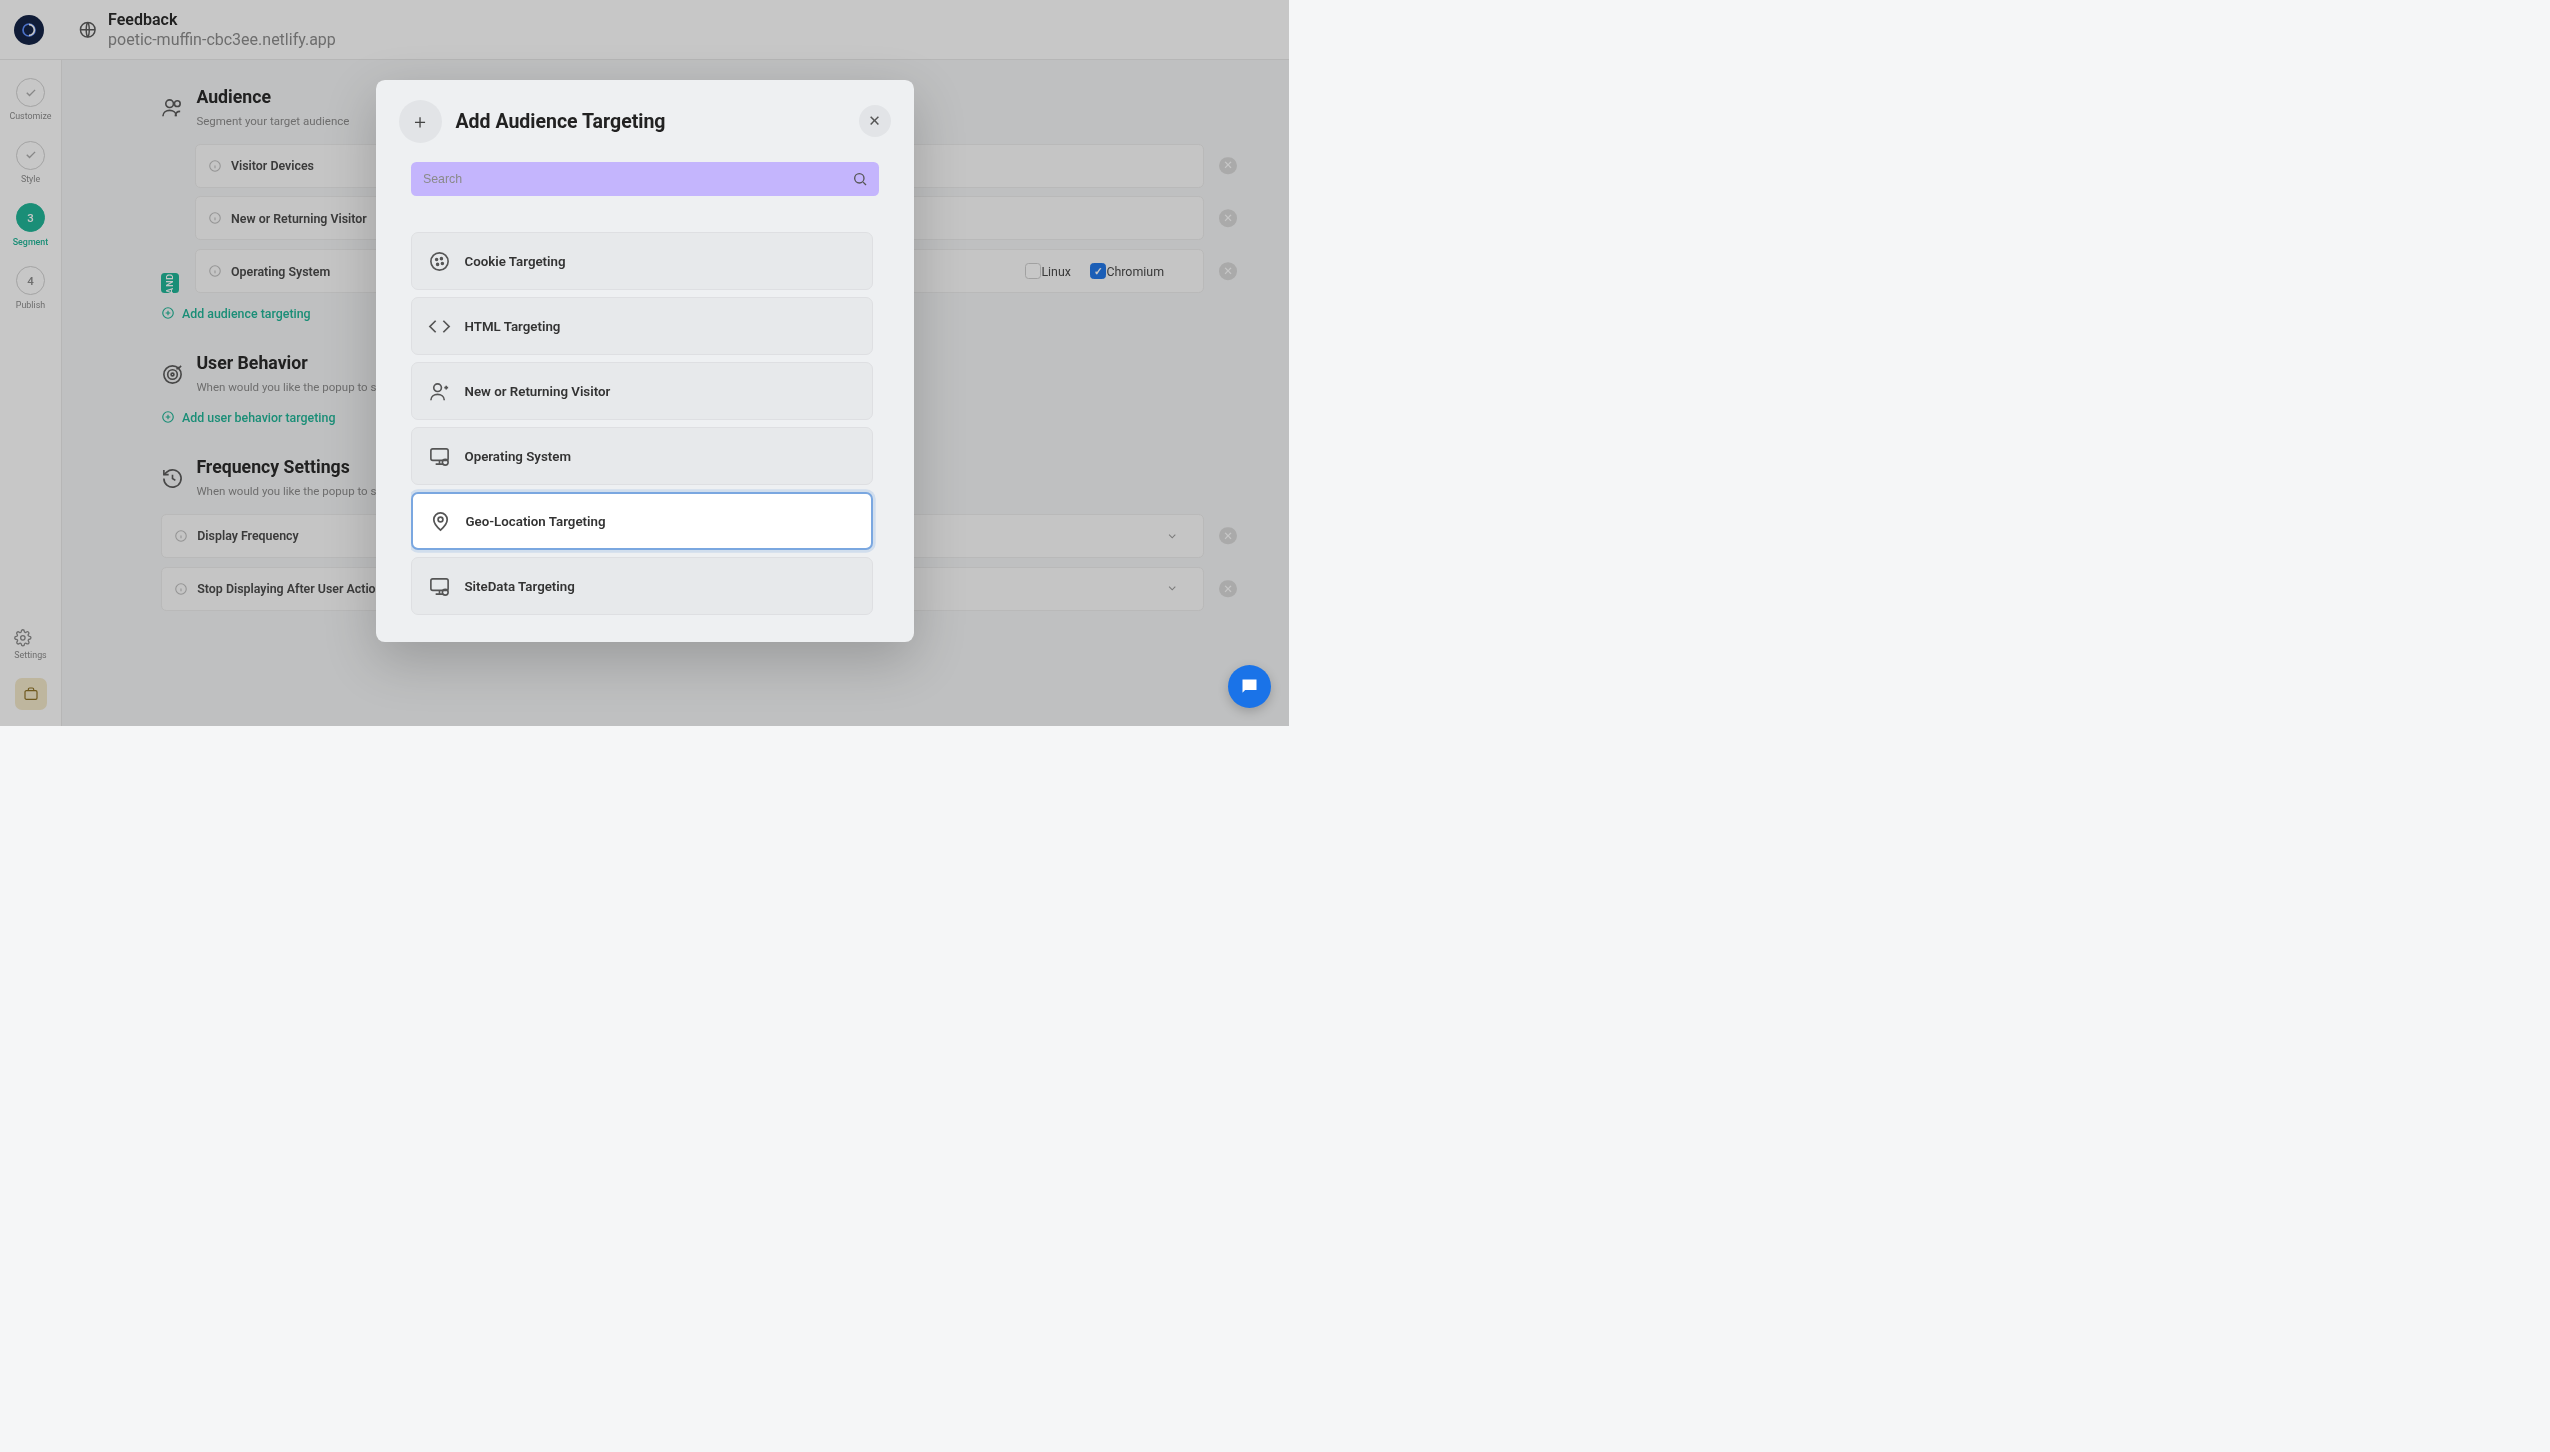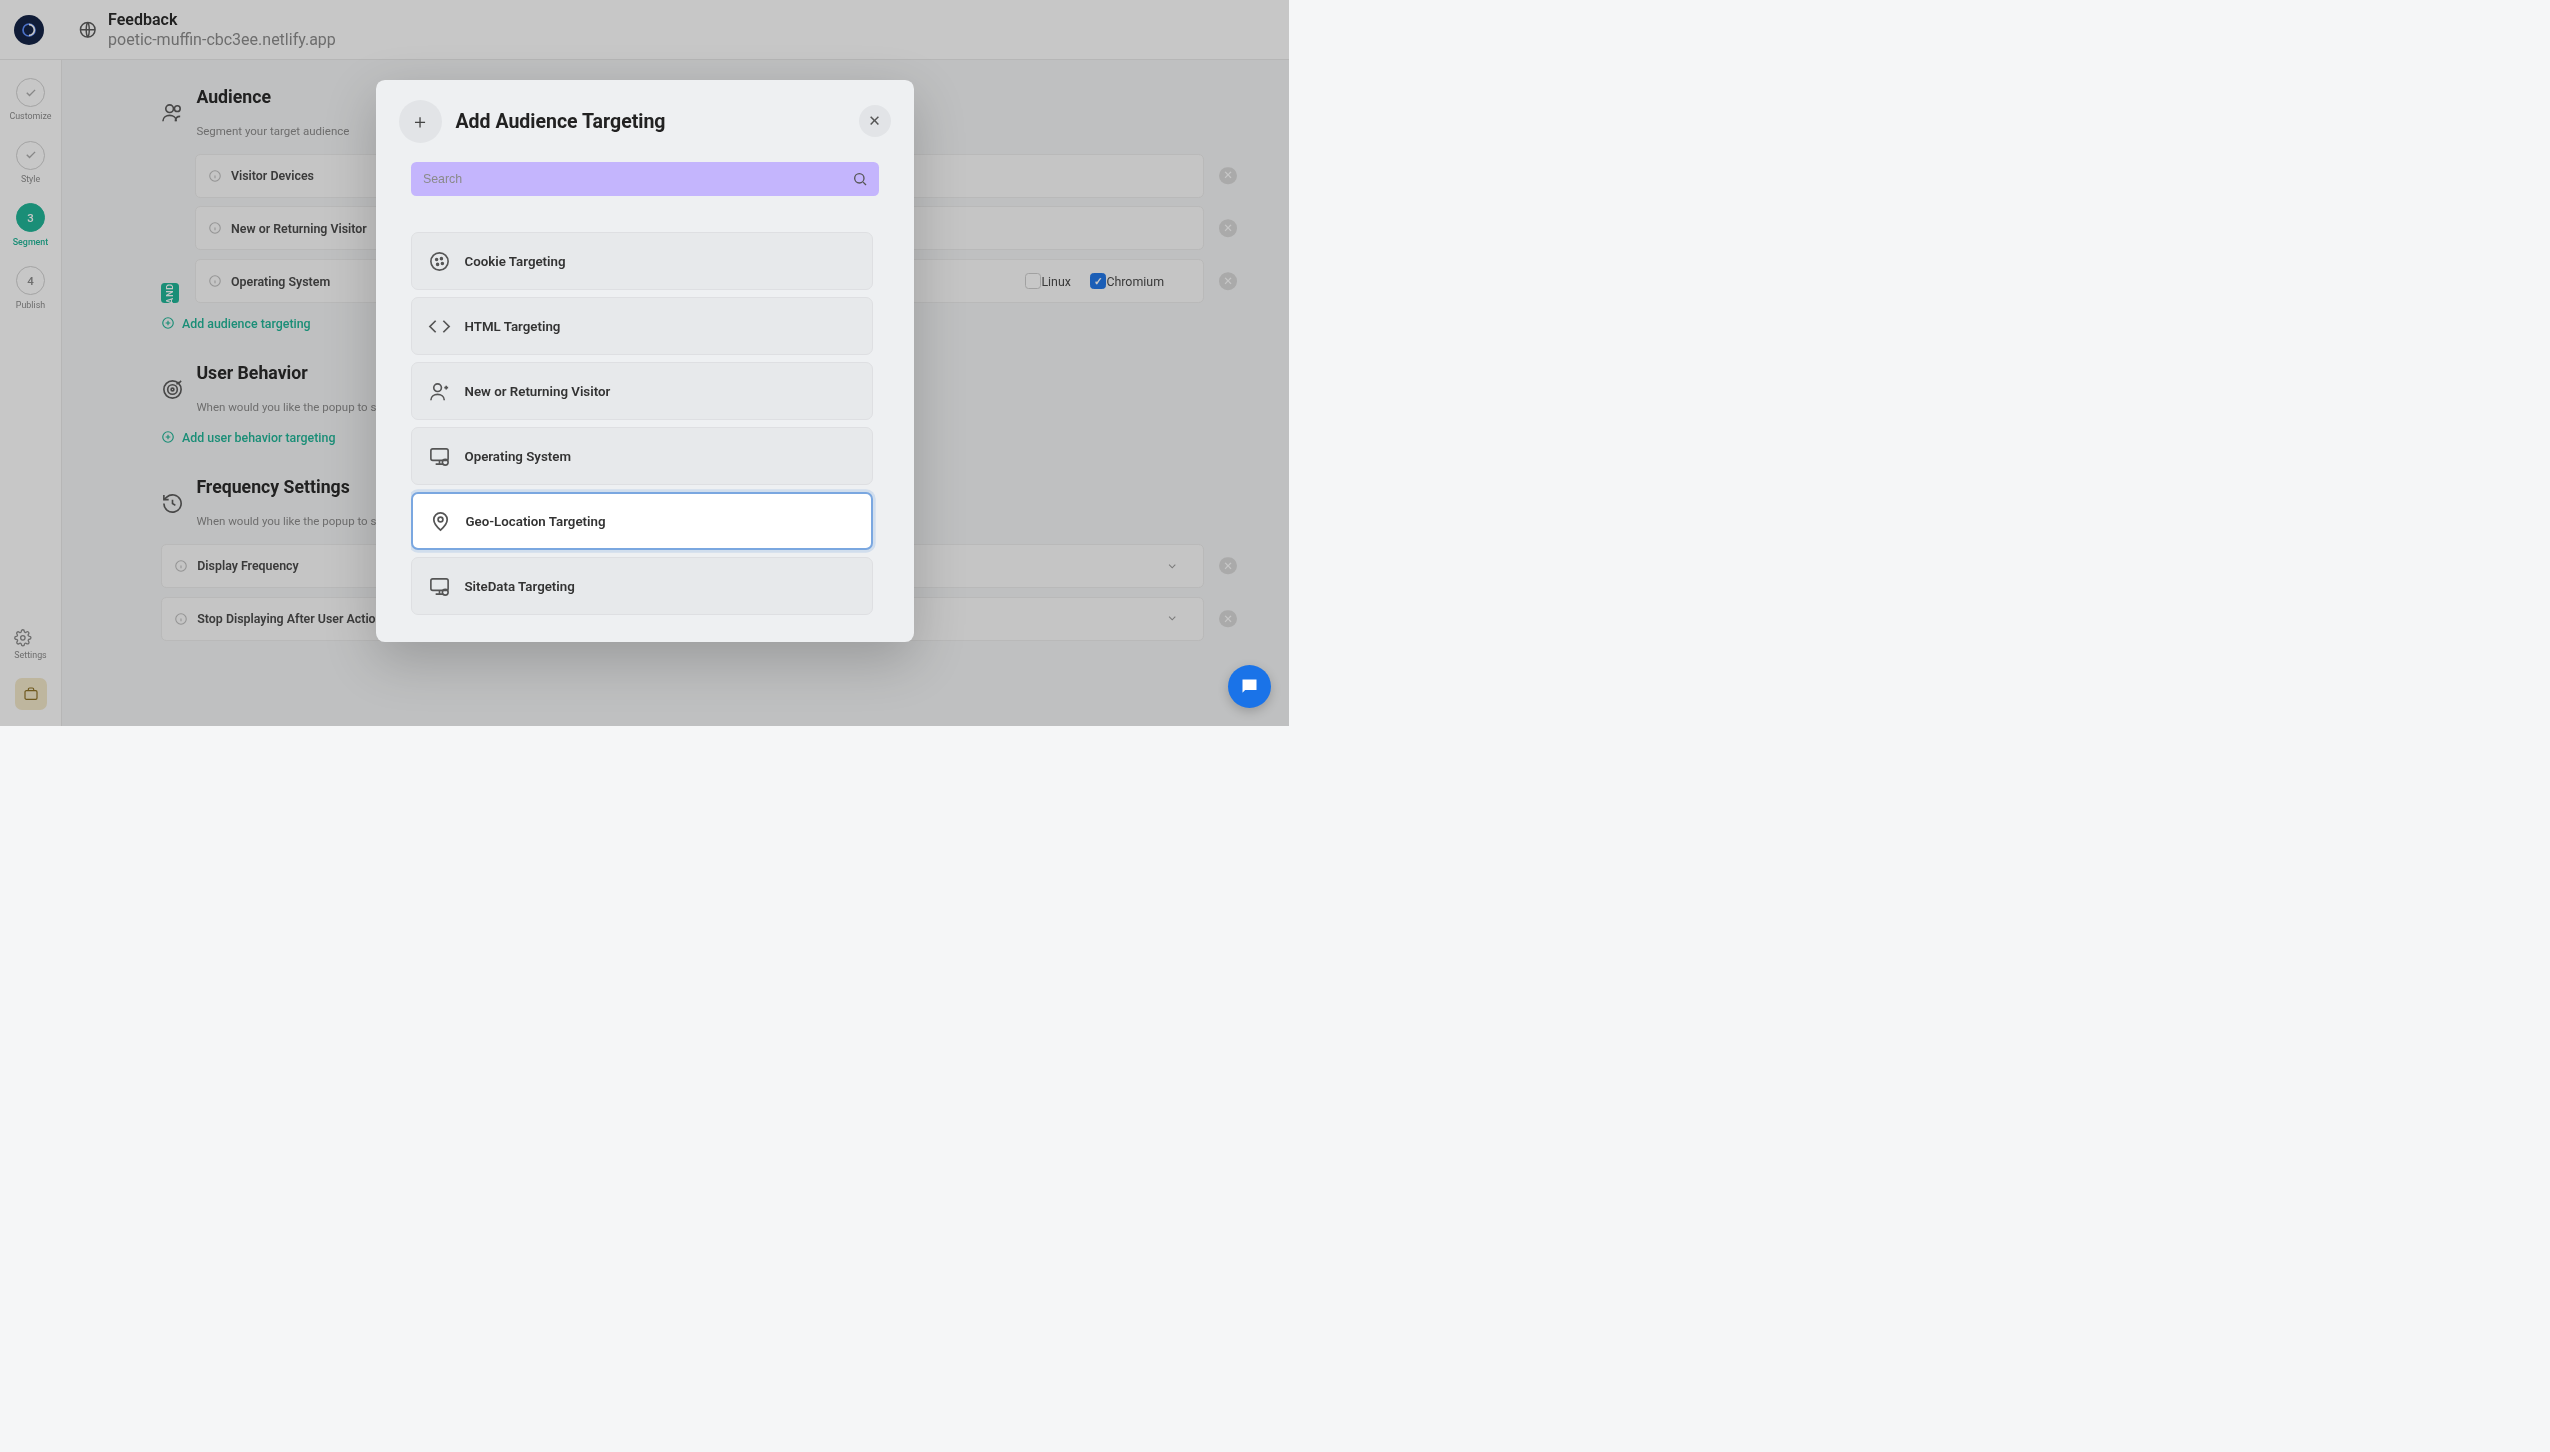--- a/index.html
+++ b/index.html
@@ -78,21 +78,21 @@
     .main {
       position: absolute;
       left: 62px; top: 60px; right: 0; bottom: 0;
       overflow-y: auto;
       padding: 26.6px 85px 35px 99px;
     }
     .section { margin-bottom: 32px; }
     .section-header { display: flex; align-items: center; gap: 12.4px; margin-bottom: 16px; }
     .section-icon { width: 23px; height: 23px; color: #555; flex-shrink: 0; margin-top: 1.8px; }
     .section-title { font-size: 17.7px; font-weight: 700; color: #222; }
-    .section-sub { font-size: 11.5px; color: #888; margin-top: 17px; }
+    .section-sub { font-size: 11.5px; color: #888; margin-top: 7px; }
 
     .rules-group { display: flex; align-items: flex-end; gap: 0; margin-bottom: 12.4px; }
     .and-bar {
       width: 17.7px; background: #19b394; border-radius: 3.5px;
       display: flex; align-items: center; justify-content: center;
       margin-right: 16px;
     }
     .and-text {
       writing-mode: vertical-rl; transform: rotate(180deg);
       color: #fff; font-size: 8.9px; font-weight: 600; letter-spacing: 0.9px;

